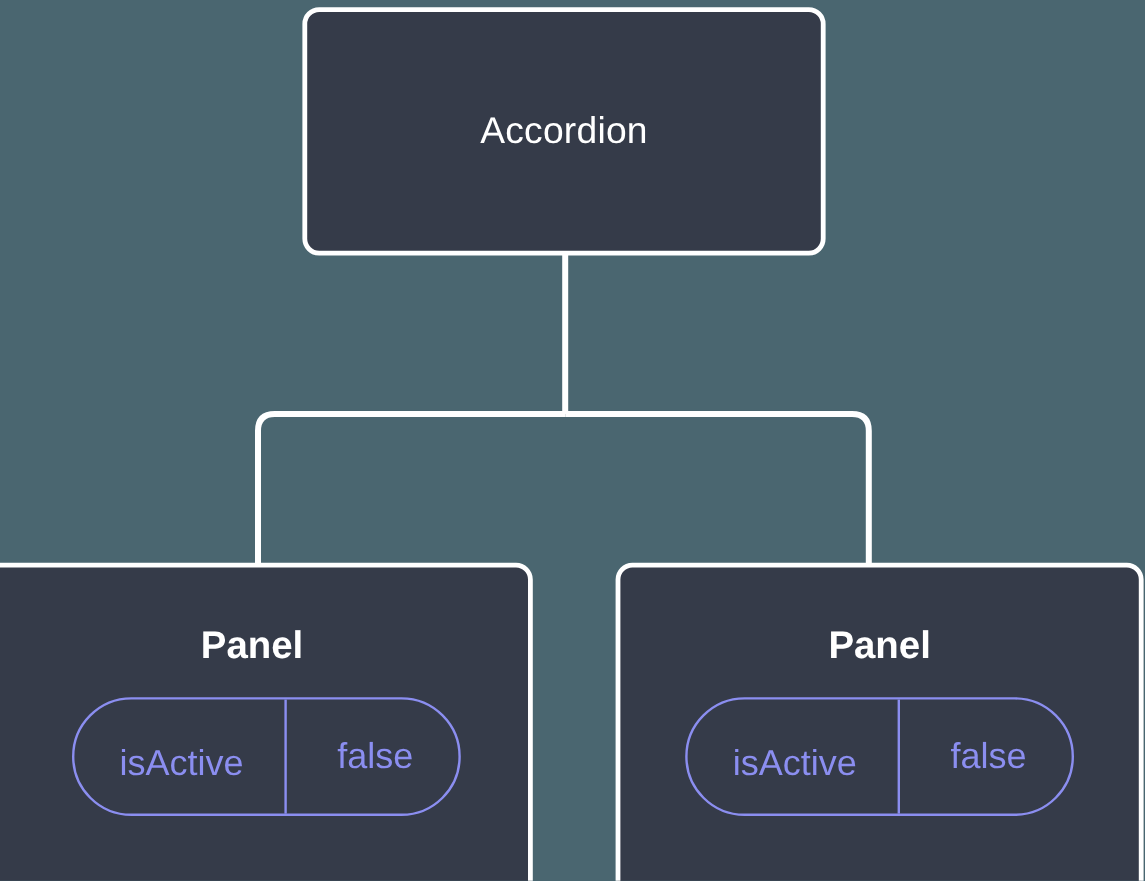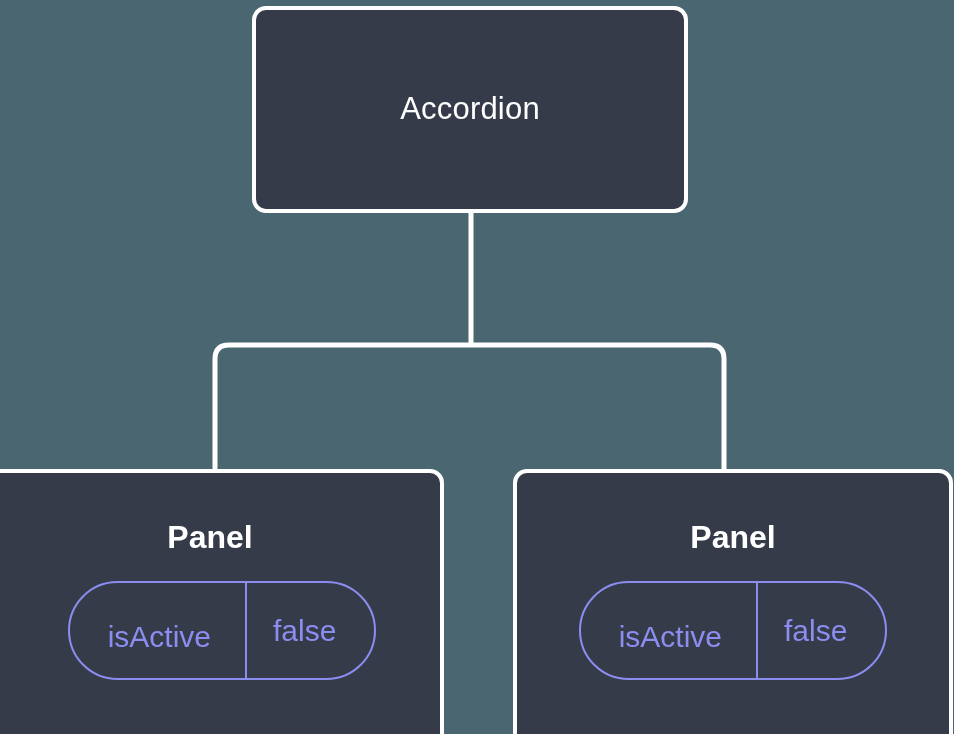--- a/index.html
+++ b/index.html
@@ -112,21 +112,21 @@
     white-space: nowrap;
   }
 
   .pill-key {
     padding: 12px 34px 0 38px;
     border-right: 2px solid #8b8ef0;
     text-align: right;
   }
 
   .pill-value {
-    padding: 0 38px 0 26px;
+    padding: 0 38px 0 42px;
   }
 
   
   #node-panel-left .state-pill { margin-left: 24px; }
 </style>
 </head>
 <body>
 
 <div id="canvas">
 

